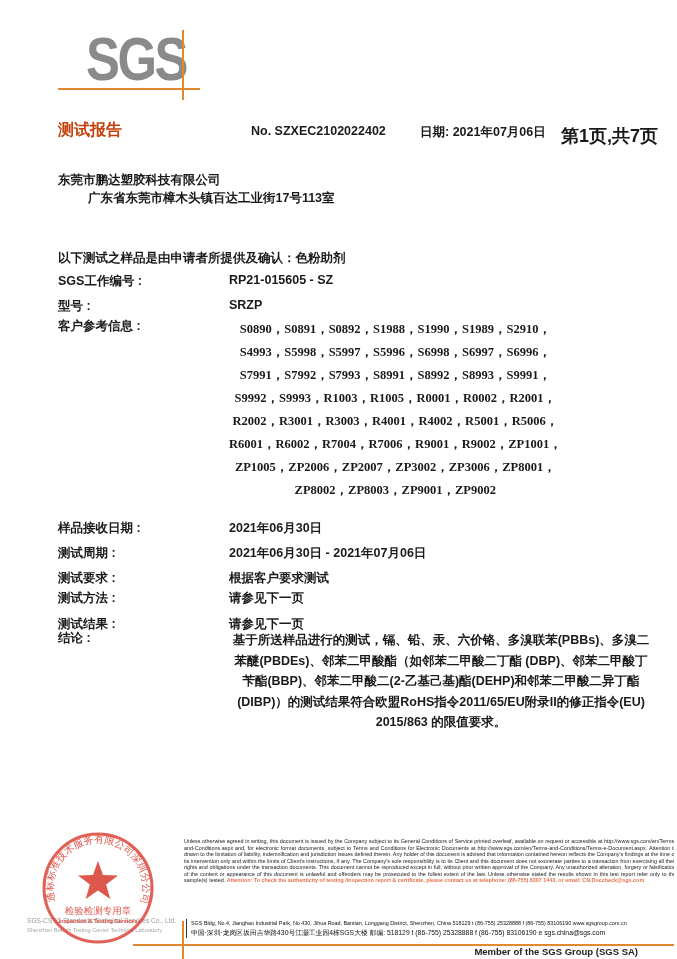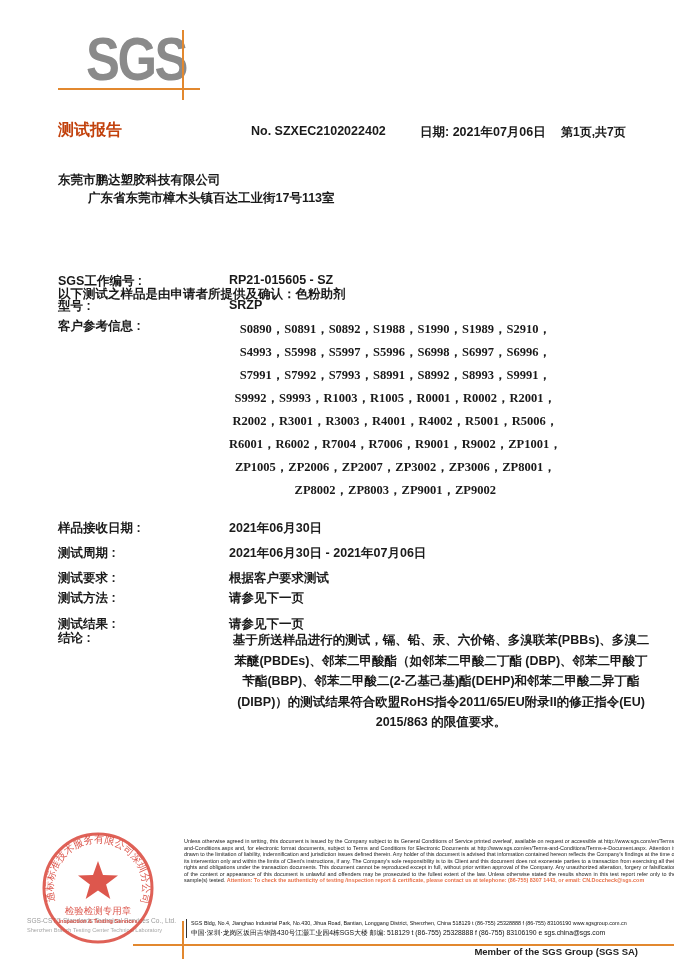--- a/index.html
+++ b/index.html
@@ -11,26 +11,26 @@
   
   .logo-text { left:86px; top:30px; font-size:62px; line-height:58px; font-weight:bold;
                color:#8a8a8a; letter-spacing:-3px; transform:scaleX(0.82); transform-origin:left top; }
   .logo-hline { left:58px; top:88px; width:142px; height:2px; background:#e2882f; }
   .logo-vline { left:182px; top:30px; width:2px; height:70px; background:#e2882f; }
 
   
   .report-title { left:58px; top:120px; font-size:16px; font-weight:bold; color:#c2410c; }
   .report-no   { left:231px; top:124px; font-size:12.5px; font-weight:600;margin-left:20px; }
   .report-date { left:420px; top:124px; font-size:12.5px; font-weight:600; }
-  .report-page { left:561px; top:124px; font-size:12px; font-weight:600; }
+  .report-page { left:561px; top:124px; font-size:18px; font-weight:600; }
 
   
   .company { left:58px; top:172px; font-size:12.5px; font-weight:bold; }
   .address { left:58px; top:190px; font-size:12.5px; font-weight:bold;margin-left:30px; }
-  .statement { left:58px; top:250px; font-size:12.5px; font-weight:bold;margin-top:36px; }
+  .statement { left:58px; top:250px; font-size:12.5px; font-weight:bold; }
 
   
   .row { position:absolute; left:58px; right:16px; font-size:12.5px; }
   .row .label { position:absolute; left:0; top:0; font-weight:bold; white-space:nowrap; }
   .row .value { position:absolute; left:171px; top:0; font-weight:600;text-align:center; }
   .ref-lines .line { line-height:23px; white-space:nowrap; font-weight:600;font-family:Liberation Serif, serif; }
   .conclusion-text { width:424px; line-height:20.5px; text-align:left; }
 
   
   .foot-legal { left:184px; top:838px; width:492px; font-size:5.4px; line-height:6.55px;

